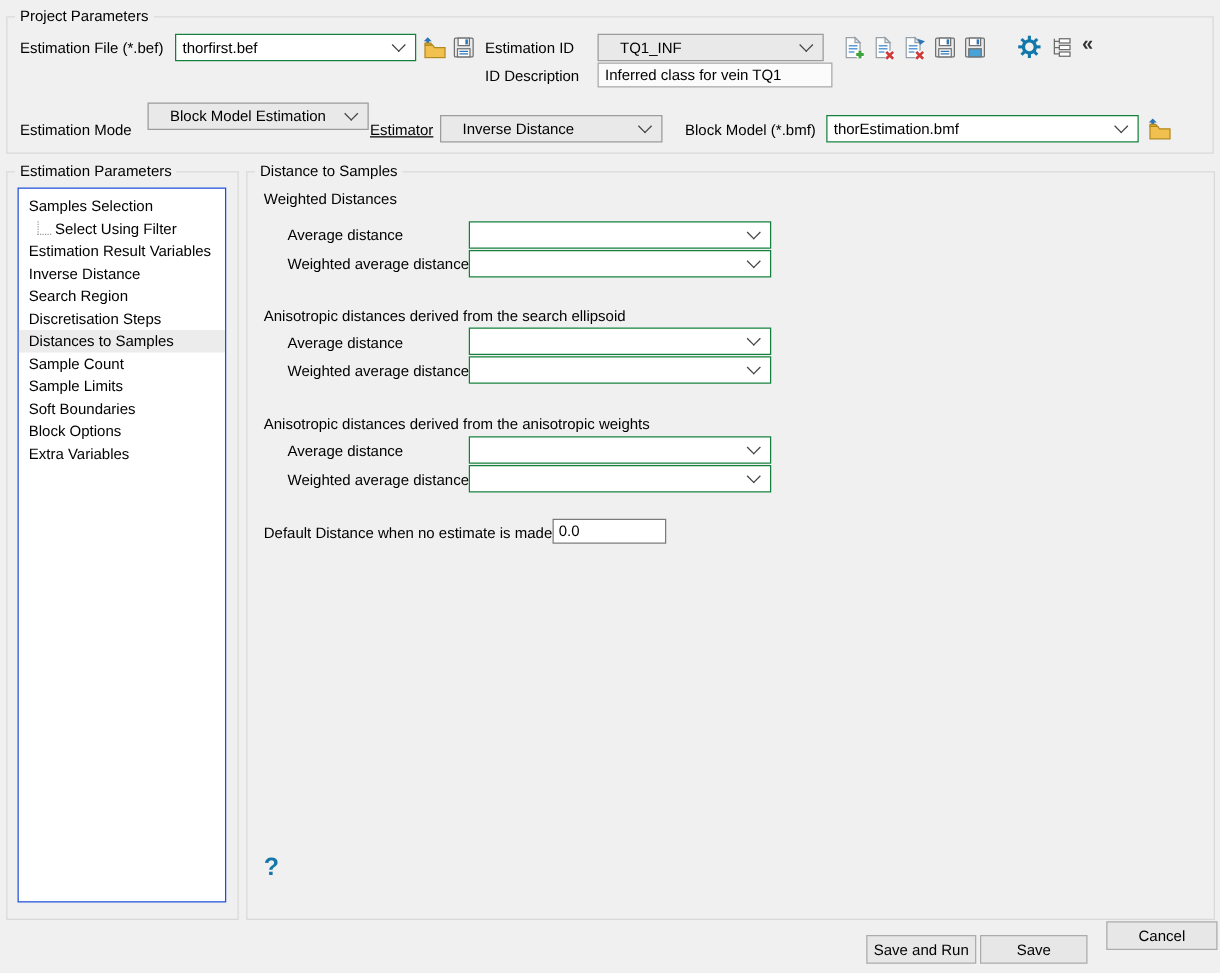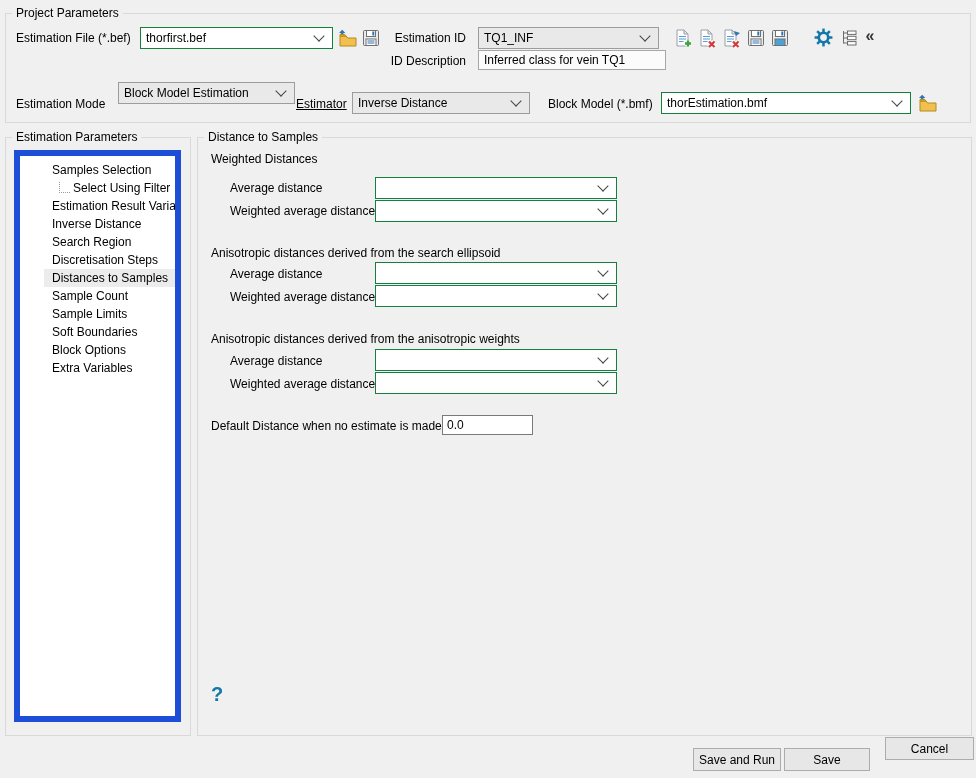--- a/index.html
+++ b/index.html
@@ -4,41 +4,41 @@
 <style>
   html,body{margin:0;padding:0;}
   body{
     width:976px;height:778px;
     background:#f0f0f0;
     font-family:"Liberation Sans","DejaVu Sans",sans-serif;
     font-size:12px;color:#000;
     position:relative;overflow:hidden;
   }
   .lbl{position:absolute;height:16px;line-height:16px;white-space:nowrap;}
-  .lbl.r{text-align:right;}
+  .lbl.r{padding-left:8px;}
   
   .groupbox{position:absolute;border:1px solid #d9d9d9;background:transparent;}
   .legend{position:absolute;top:-8px;left:6px;background:#f0f0f0;padding:0 4px;line-height:15px;white-space:nowrap;}
   
   .combo{position:absolute;height:22px;box-sizing:border-box;border:1px solid #15803d;background:#fff;
          display:flex;align-items:center;cursor:default;}
-  .combo.gray{background:#e9e9e9;border-color:#9c9c9c;}
+  .combo.gray{background:#e9e9e9;border-color:#9c9c9c;padding-left:12px;}
   .combo .val{flex:1;padding-left:5px;white-space:nowrap;overflow:hidden;}
   .chev{width:7px;height:7px;border-right:1.5px solid #444;border-bottom:1.5px solid #444;
         transform:rotate(45deg);flex:none;margin:-4px 9px 0 6px;}
   .field{position:absolute;height:20px;box-sizing:border-box;border:1px solid #a6a6a6;background:#fbfbfb;
          line-height:18px;padding-left:5px;white-space:nowrap;overflow:hidden;}
   input.txt{position:absolute;height:20px;box-sizing:border-box;border:1px solid #7a7a7a;background:#fff;
          font-family:inherit;font-size:12px;padding:1px 4px;margin:0;}
   
   .icon{position:absolute;width:20px;height:20px;display:flex;align-items:center;justify-content:center;}
   .glyph{font-weight:bold;color:#333;font-size:16px;line-height:20px;}
   
   .tree{position:absolute;left:14px;top:150px;width:167px;height:572px;background:#fff;
-        border:6px solid #1d4ed8;box-sizing:border-box;padding-top:5px;overflow:hidden;padding-left:24px;}
+        border:1px solid #1d4ed8;box-sizing:border-box;padding-top:5px;overflow:hidden;}
   .tree-item{height:18px;line-height:18px;padding-left:8px;white-space:nowrap;cursor:default;}
   .tree-item.selected{background:#ececec;}
   .connector{display:inline-block;width:11px;height:11px;border-left:1px dotted #9a9a9a;
              border-bottom:1px dotted #9a9a9a;margin:0 3px 3px 7px;vertical-align:middle;box-sizing:border-box;}
   
   .btn{position:absolute;height:23px;box-sizing:border-box;background:#e7e7e7;border:1px solid #acacac;
        font-family:inherit;font-size:12px;text-align:center;padding:0;cursor:default;}
   
   .help{position:absolute;color:#1377a9;font-size:20px;font-weight:bold;cursor:pointer;}
 </style>

